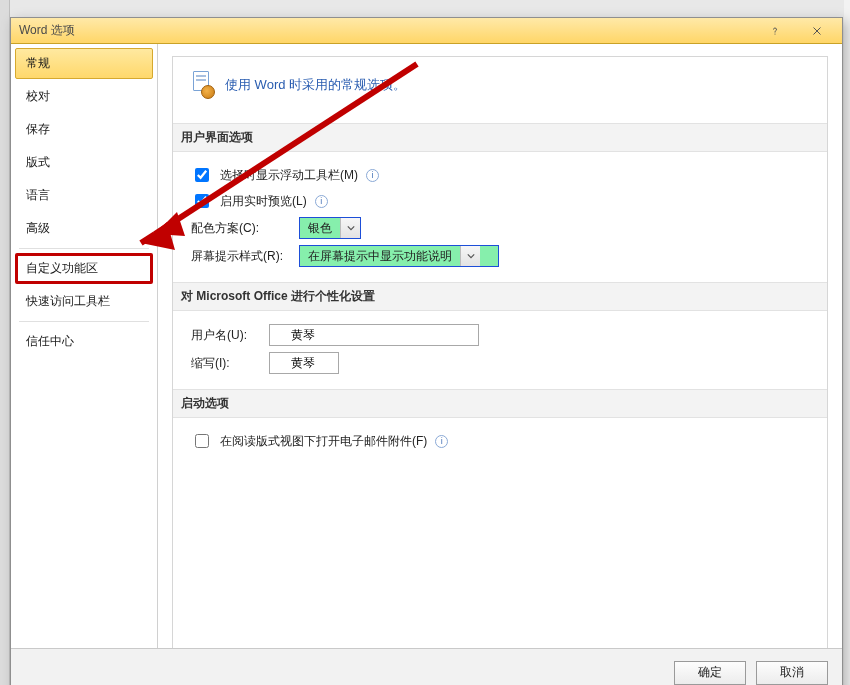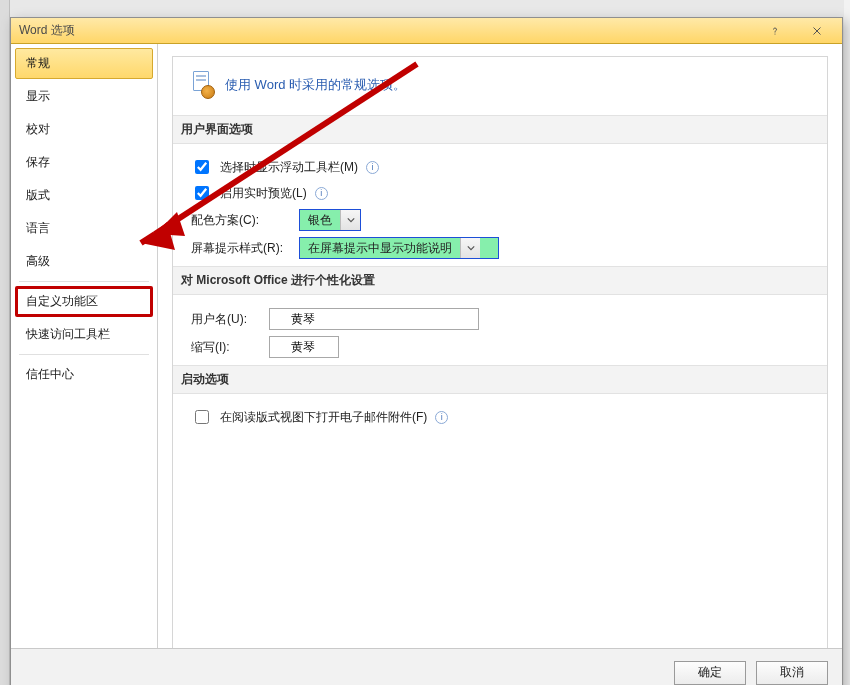--- a/index.html
+++ b/index.html
@@ -128,21 +128,21 @@
     background: radial-gradient(circle at 40% 40%, #f3b24a, #c97a12);
     border:1px solid #a05e0a;
   }
   .section-title {
     background: #f3f3f3;
     border-top: 1px solid #e2e2e2;
     border-bottom: 1px solid #e2e2e2;
     padding: 5px 8px;
     font-weight: bold;
     color: #333;
-    margin: 4px -12px 10px -12px;
+    margin: 12px -12px 10px -12px;
   }
   .row {
     display: flex;
     align-items: center;
     gap: 8px;
     padding: 3px 6px;
     color: #222;
   }
   .row label.lab { min-width: 100px; }
   .row .info {
@@ -213,21 +213,20 @@
       <svg viewBox="0 0 24 24">
           <path stroke="#555" stroke-width="2" d="M5 5l14 14M19 5L5 19"></path>
         </svg>
     </div>
   </div>
 
   <div class="body">
 
     <div class="sidebar">
       <div class="side-item selected"><span>常规</span></div>
-      <div class="side-item"><span>显示</span></div>
       <div class="side-item"><span>校对</span></div>
       <div class="side-item"><span>保存</span></div>
       <div class="side-item"><span>版式</span></div>
       <div class="side-item"><span>语言</span></div>
       <div class="side-item"><span>高级</span></div>
       <div class="side-sep"></div>
       <div class="side-item side-highlight"><span>自定义功能区</span></div>
       <div class="side-item"><span>快速访问工具栏</span></div>
       <div class="side-sep"></div>
       <div class="side-item"><span>信任中心</span></div>

